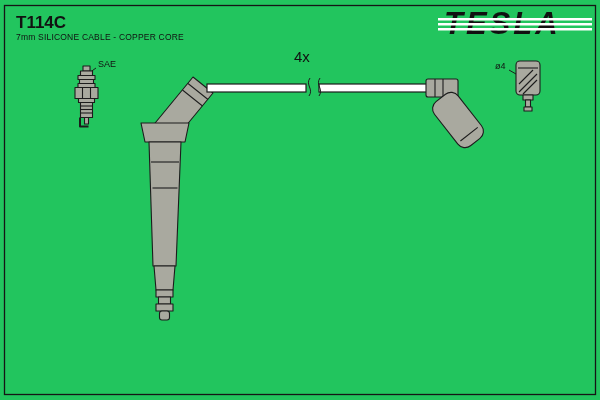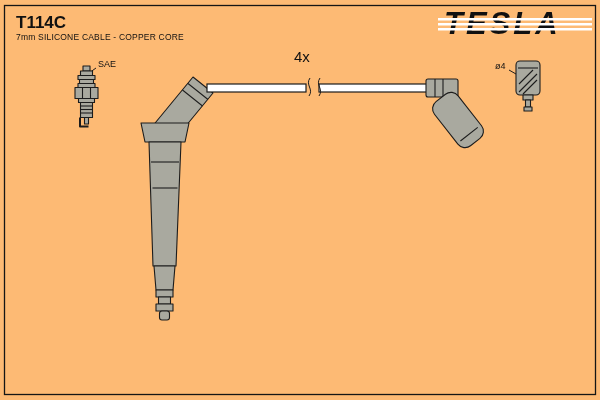--- a/index.html
+++ b/index.html
@@ -1,16 +1,16 @@
 <!DOCTYPE html>
 <html><head>
 <meta charset="utf-8">
 <style>
   html,body{margin:0;padding:0;background:#ffffff;}
-  .page{position:relative;width:600px;height:400px;background:#fdba74;overflow:hidden;}
+  .page{position:relative;width:600px;height:400px;background:#22c55e;overflow:hidden;}
   svg{position:absolute;top:0;left:0;}
   .border-rect{fill:none;stroke:#151515;stroke-width:1.3;}
   .part{stroke:#1c1c1c;stroke-width:1.1;stroke-linejoin:round;}
   .ln{stroke:#1c1c1c;stroke-width:1;fill:none;}
   .cable{fill:#ffffff;stroke:#1c1c1c;stroke-width:1.2;}
   .t-part{font-family:"Liberation Sans",sans-serif;font-size:17px;font-weight:bold;fill:#111;}
   .t-sub{font-family:"Liberation Sans",sans-serif;font-size:8.5px;fill:#111;letter-spacing:0.2px;}
   .t-small{font-family:"Liberation Sans",sans-serif;font-size:9px;fill:#111;}
   .t-qty{font-family:"Liberation Sans",sans-serif;font-size:15px;fill:#111;}
   .t-logo{font-family:"Liberation Sans",sans-serif;font-size:31px;font-weight:bold;font-style:italic;letter-spacing:3px;fill:#101010;}

